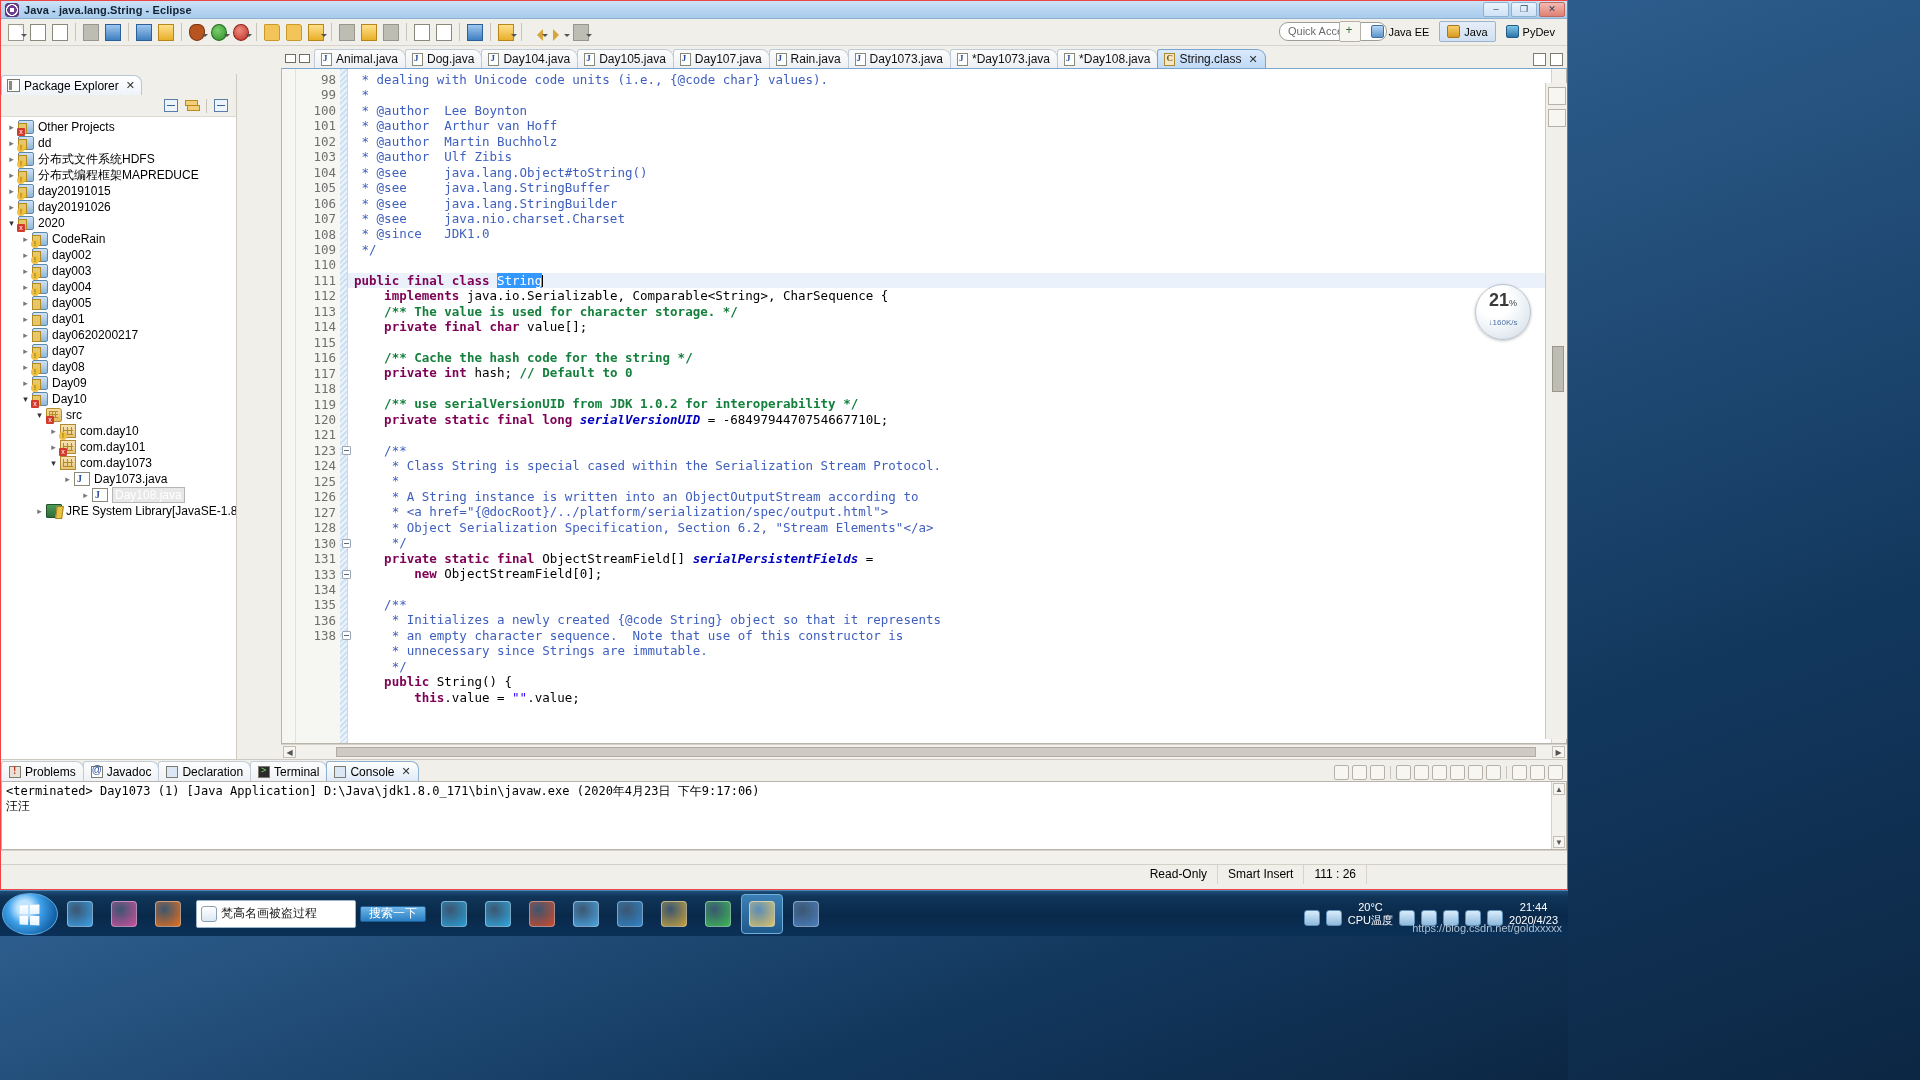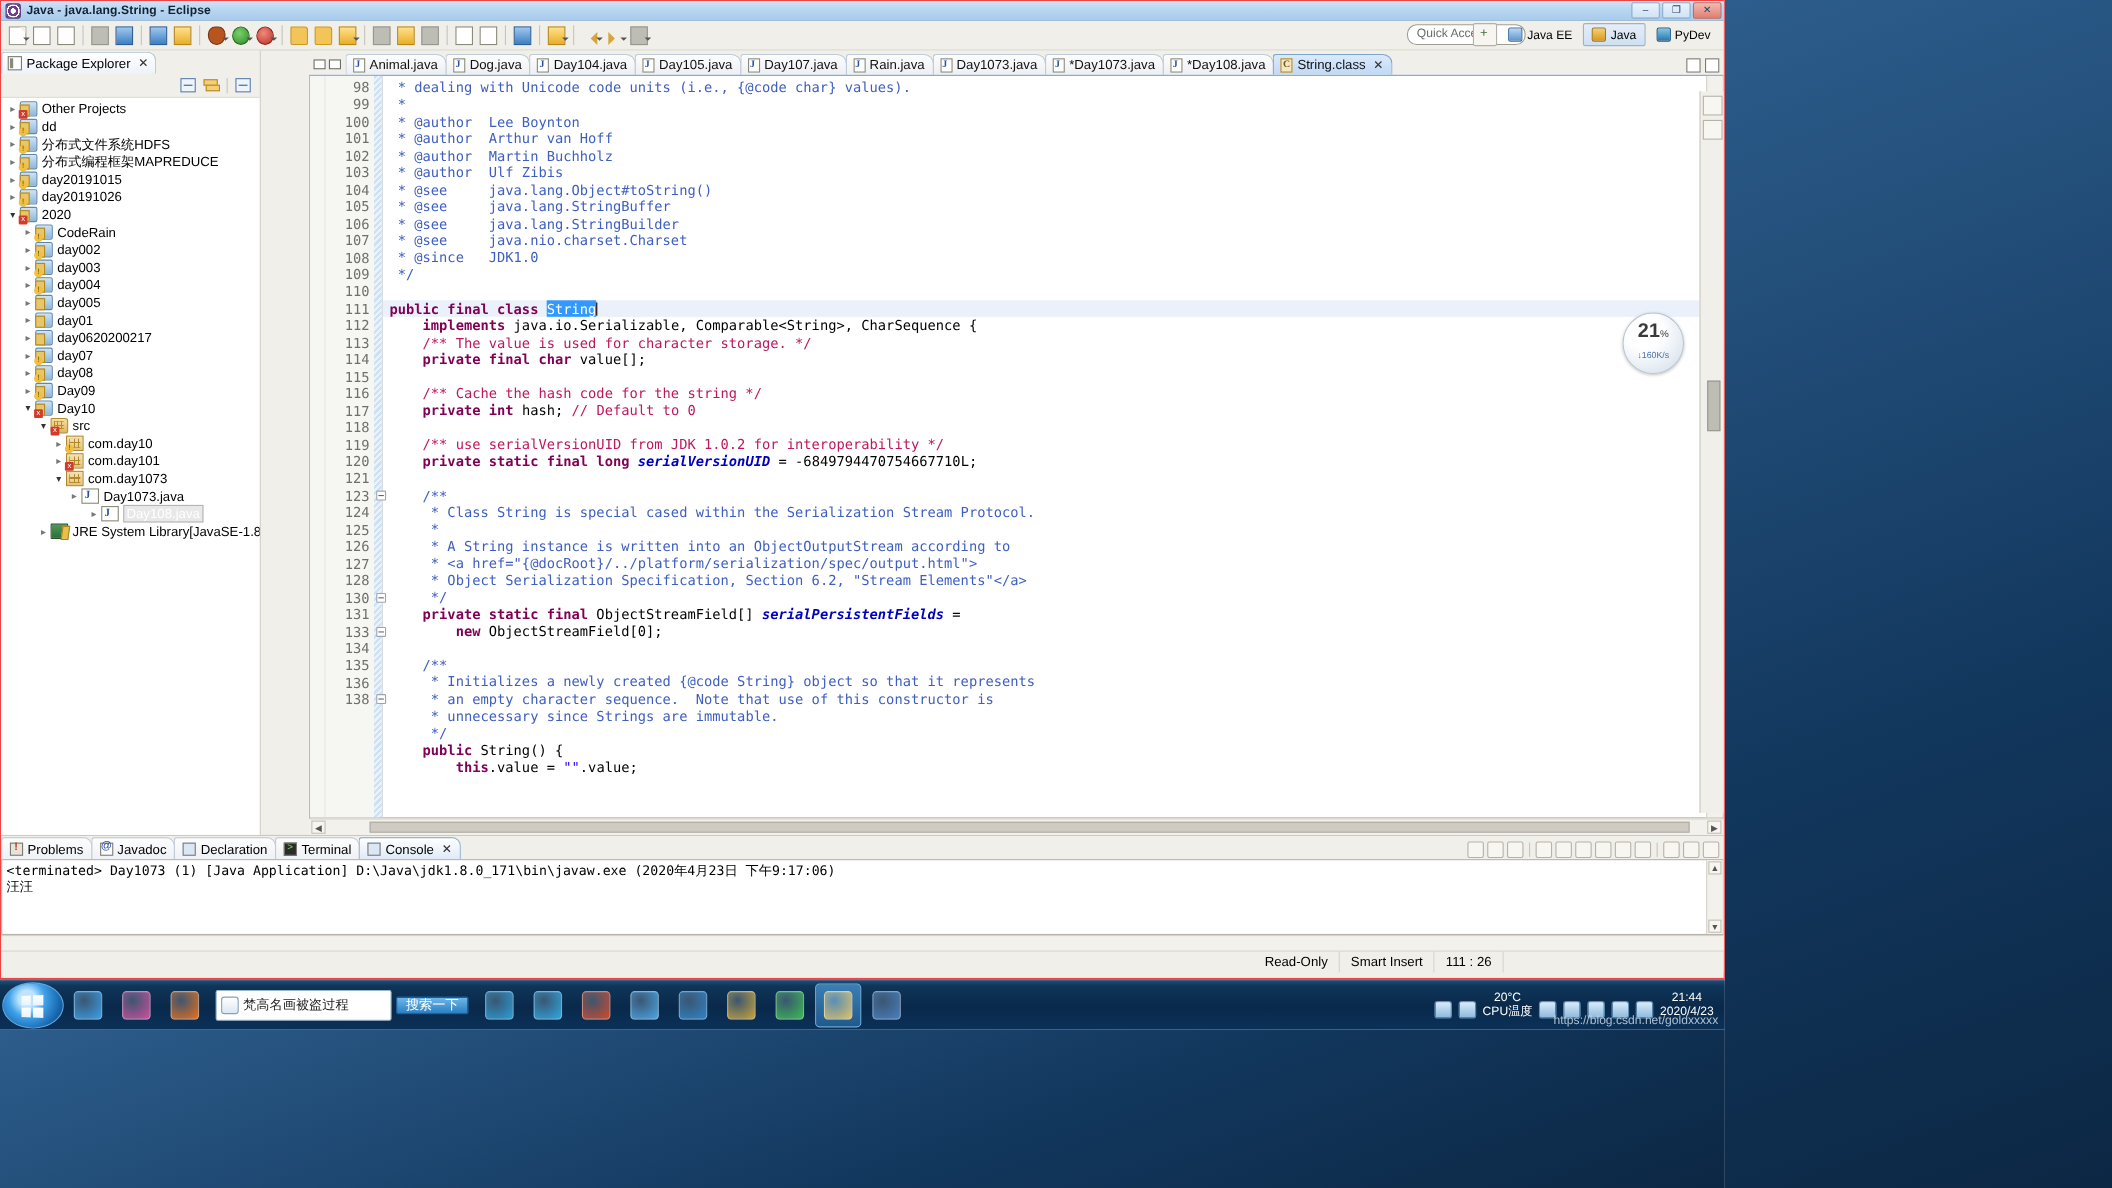--- a/index.html
+++ b/index.html
@@ -78,21 +78,21 @@
   }
   .persp.active { background:linear-gradient(#e6eef7,#cfe0f2); border-color:#9ab4cf; }
   .persp .pic { width:13px;height:13px;background:linear-gradient(#f6d06a,#d89a20);border:1px solid #a8761a;border-radius:2px;}
   .persp .pic.ee { background:linear-gradient(#b7d7f6,#5e95cb); border-color:#3f6f9e;}
   .persp .pic.py { background:linear-gradient(#7fc7e8,#2f73a8); border-color:#225b86;}
   .new-persp { width:22px;height:21px;border:1px solid #b5b1a8;background:#f7f5f0;border-radius:2px;position:relative;}
   .new-persp:after{content:"+";position:absolute;left:5px;top:1px;font-size:12px;color:#3d6d3d;}
   
   .main { display:flex; height:713px; }
   
-  .explorer { width:236px; background:#f1efe9; border-right:1px solid #cdc9c0; display:flex; flex-direction:column; }
+  .explorer { width:236px; background:#f1efe9; border-right:1px solid #cdc9c0; display:flex; flex-direction:column;margin-top:28px; }
   .view-tabs { height:21px; display:flex; align-items:flex-end; background:#f1efe9; position:relative;}
   .view-tab {
     display:flex; align-items:center; gap:4px; height:20px;
     padding:0 6px 0 5px; font-size:12px;
     background:linear-gradient(#ffffff,#eef3f9);
     border:1px solid #b8c6d6; border-bottom:none;
     border-radius:3px 8px 0 0;
   }
   .view-tab .vic { width:13px;height:13px;background:#fff;border:1px solid #7a7a6e;position:relative;}
   .view-tab .vic:before{content:"";position:absolute;left:1px;top:1px;width:3px;height:9px;background:#8a8a7a;}
@@ -164,21 +164,21 @@
   .fold-mark:after{content:"";position:absolute;left:1px;top:3px;width:5px;height:1px;background:#5c6b7a;}
   .change-bar { width:8px; background:repeating-linear-gradient(135deg,#cfe0f2 0 2px,#eaf2fb 2px 4px); border-right:1px solid #cfd6de;}
   .code {
     flex:1; font-family:"DejaVu Sans Mono", monospace; font-size:12.5px; line-height:15.45px;
     padding-top:3px; white-space:pre; overflow:hidden; position:relative; color:#000;
   }
   .code .ln { padding-left:6px; height:15.45px; }
   .code .ln.hl { background:#eaf1fb; }
   .cmt { color:#3f5fbf; }
   .kw  { color:#7f0055; font-weight:bold; }
-  .cmt2{ color:#be185d; }
+  .cmt2{ color:#15803d;font-weight:bold; }
   .fld { color:#0000c0; font-weight:bold; font-style:italic;}
   .sel { background:#3399ff; color:#fff; }
   .caret{ display:inline-block; width:1px; height:12px; background:#000; vertical-align:-2px;}
   .str { color:#2a00ff; }
   
   .ed-scroll { width:15px; background:#f3f1ec; border-left:1px solid #d6d2c9; position:relative;}
   .ed-scroll .thumb{position:absolute;left:2px;right:2px;top:30px;height:60px;background:#cfcbc2;border:1px solid #b0aca3;}
   .ed-hscroll{height:15px;background:#f3f1ec;border-top:1px solid #d6d2c9;position:relative;}
   .ed-hscroll .thumb{position:absolute;top:2px;left:55px;width:1200px;height:10px;background:#cfcbc2;border:1px solid #b0aca3;}
   .ed-hscroll .arrow{position:absolute;top:1px;width:13px;height:12px;border:1px solid #c3bfb6;background:#f7f5f0;font-size:8px;text-align:center;line-height:11px;color:#555;}

